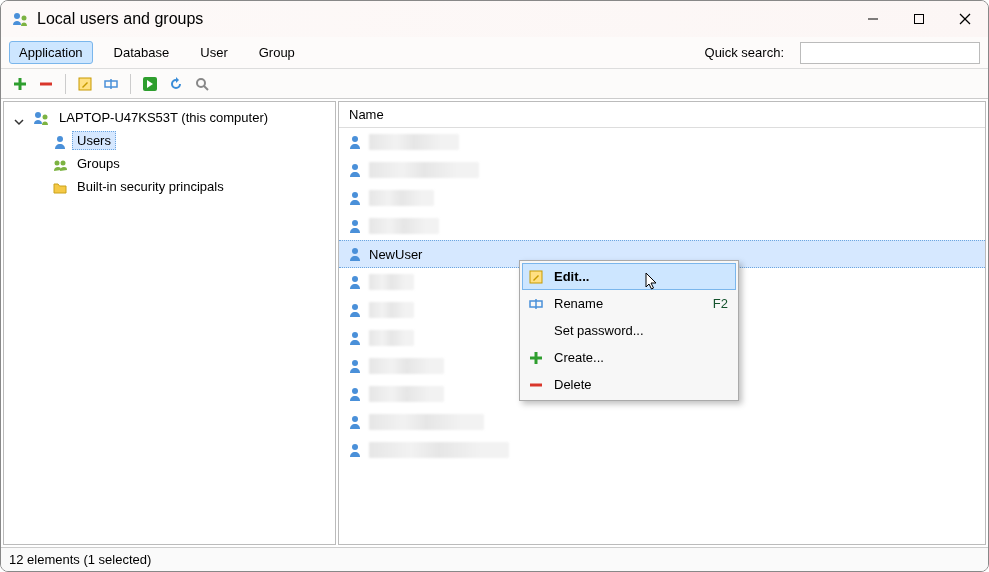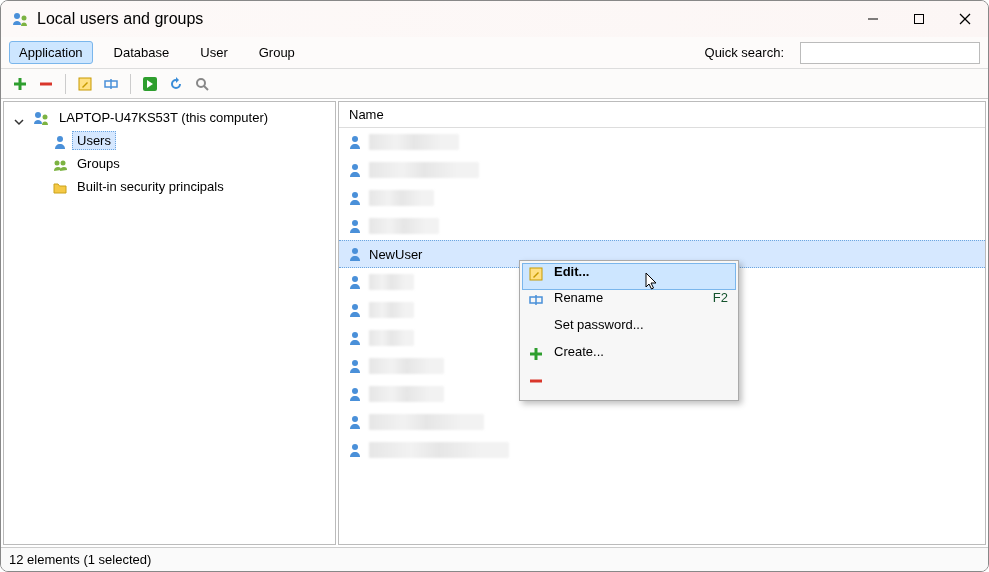--- a/index.html
+++ b/index.html
@@ -164,20 +164,21 @@
     left:180px; top:132px;
     width:220px;
     background:#f7f7f7;
     border:1px solid #aaa;
     box-shadow: 3px 3px 6px rgba(0,0,0,.25);
     padding:2px;
     z-index:10;
   }
   .cmi {
     display:flex;
+    align-items:center;
     height:27px;
     padding:0 8px 0 4px;
     gap:8px;
   }
   .cmi .cmicon {
     width:20px; height:20px;
     display:flex;align-items:center;justify-content:center;
   }
   .cmi .cmlabel { flex:1; }
   .cmi .cmshort { color:#14532d; }
@@ -495,20 +496,21 @@
               </svg>
           </span>
           <span class="cmlabel">Create...</span>
         </div>
         <div class="cmi">
           <span class="cmicon">
             <svg width="16" height="16">
                 <line x1="2" y1="8" x2="14" y2="8" stroke="#d9362b" stroke-width="3"></line>
               </svg>
           </span>
+          <span class="cmlabel">Delete</span>
         </div>
       </div>
 
       <div class="cursor" style="left:306px; top:144px;">
         <svg width="16" height="20" viewBox="0 0 16 20">
           <path d="M1 1l0 14 3-3 2.5 5 2-1-2.5-5 5 0z" fill="#fff" stroke="#000" stroke-width="1"></path>
         </svg>
       </div>
     </div>
   </div>

